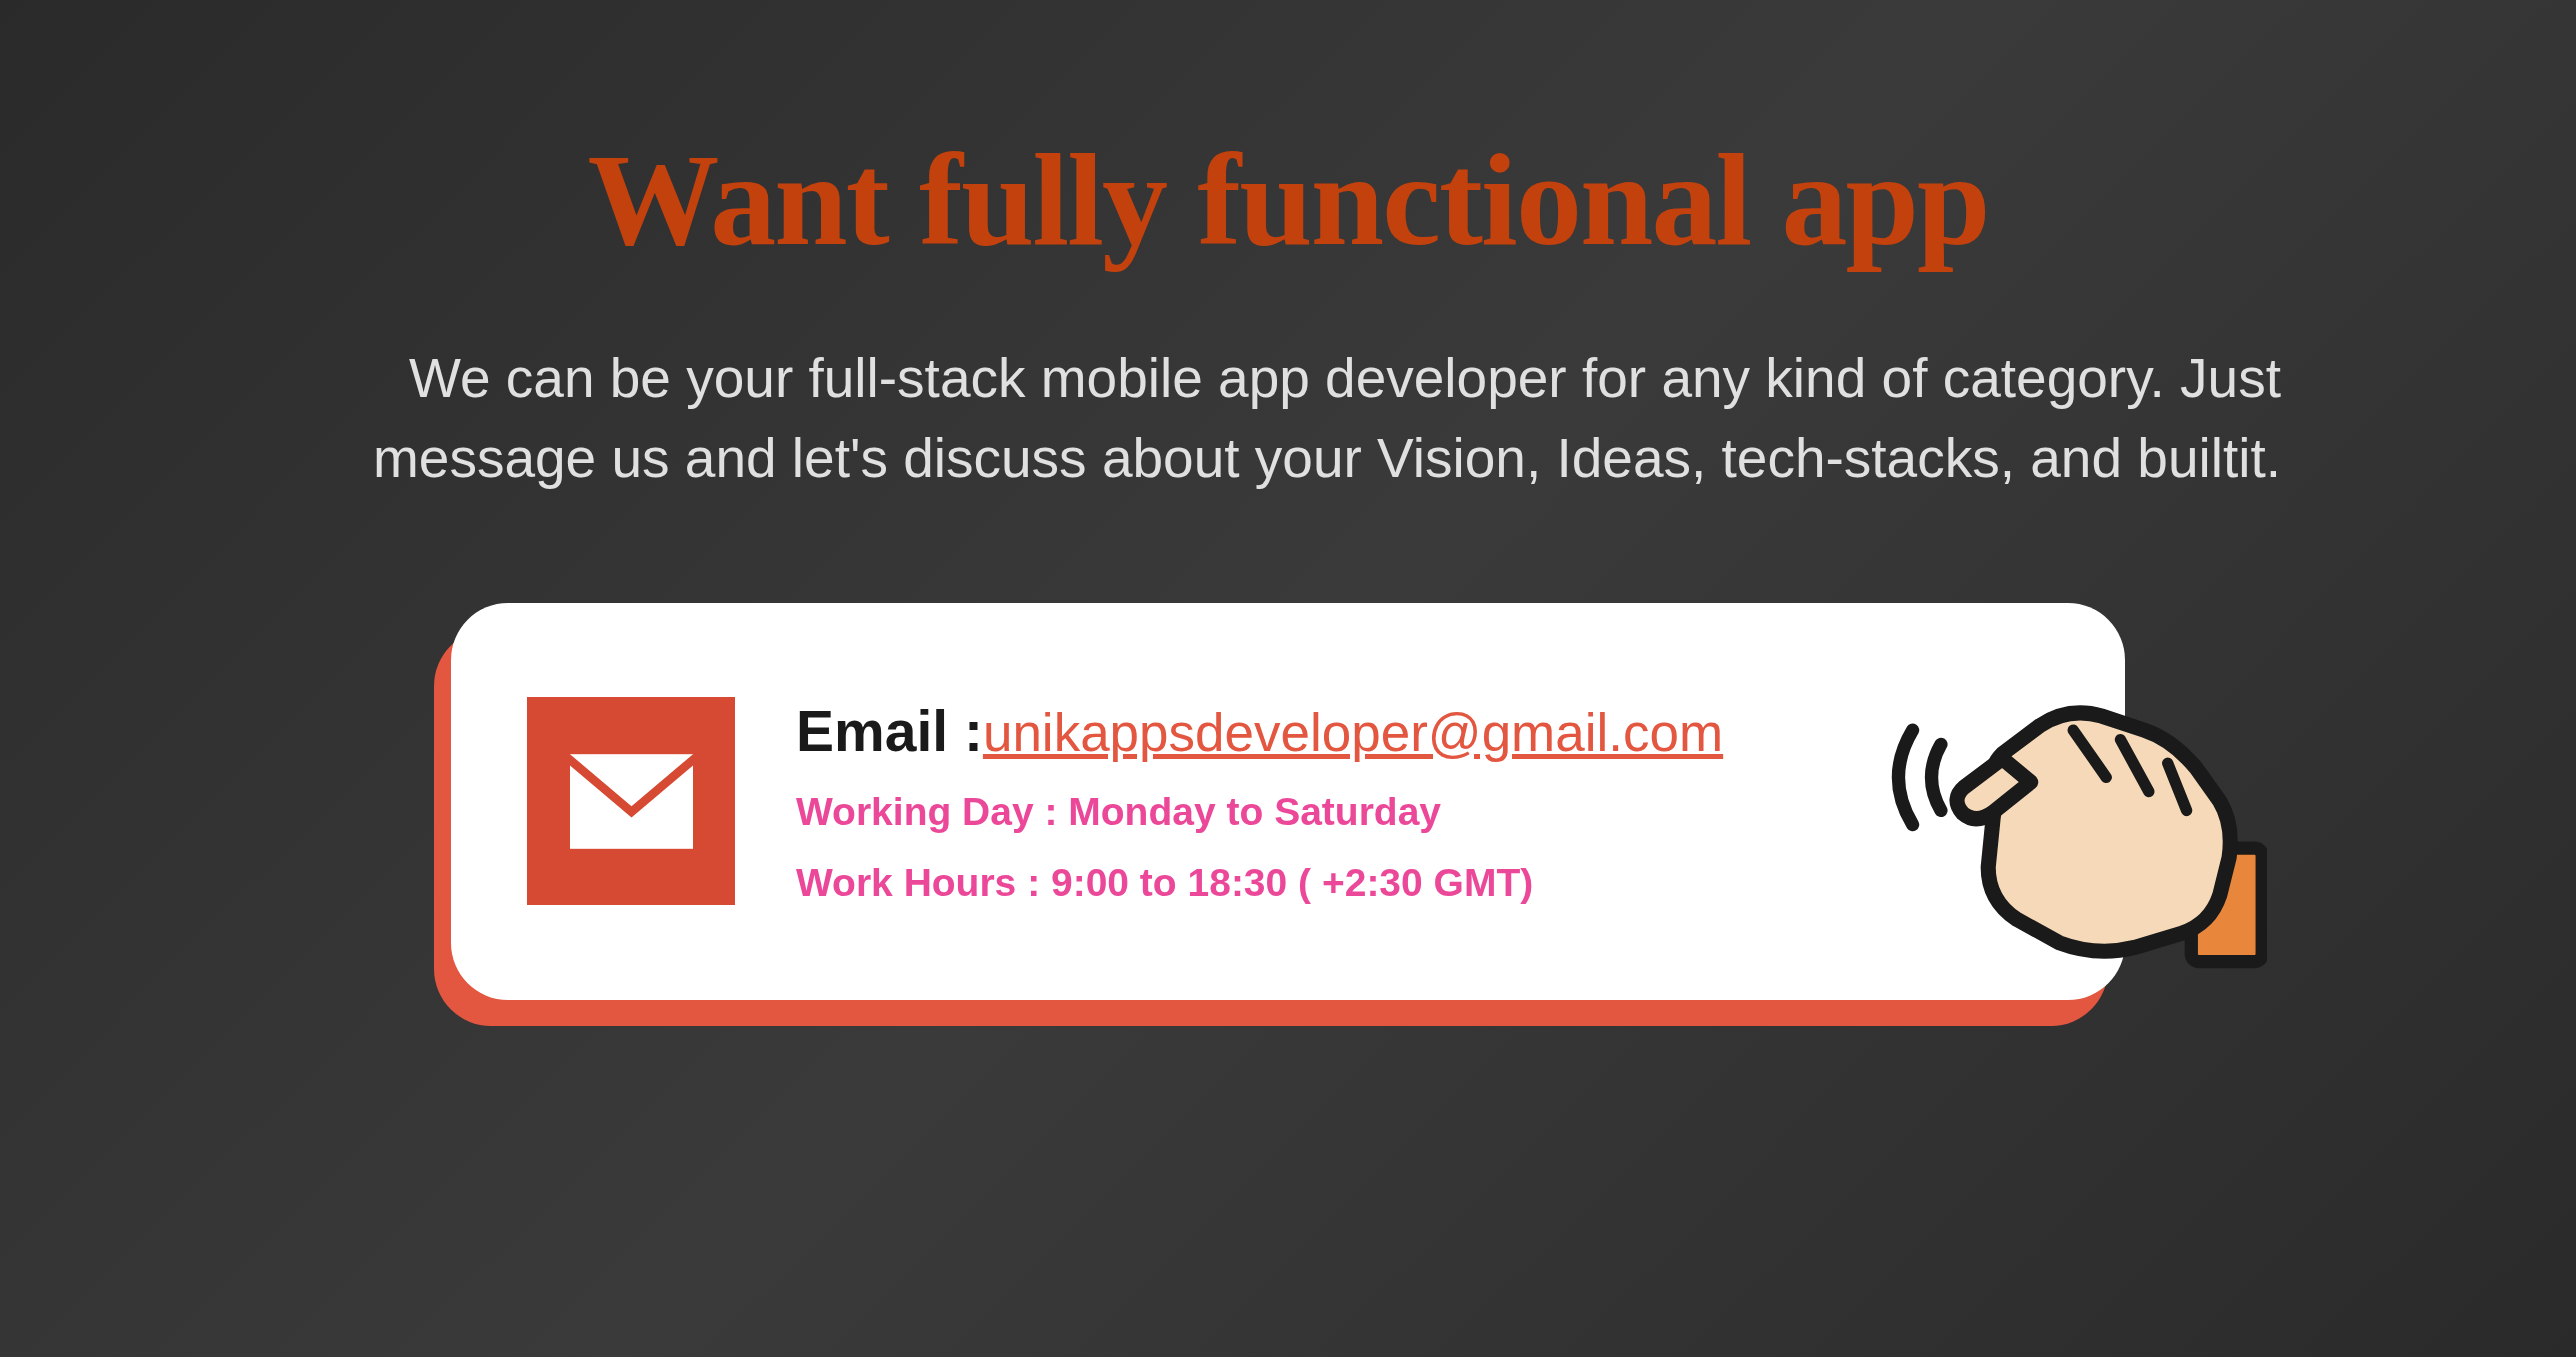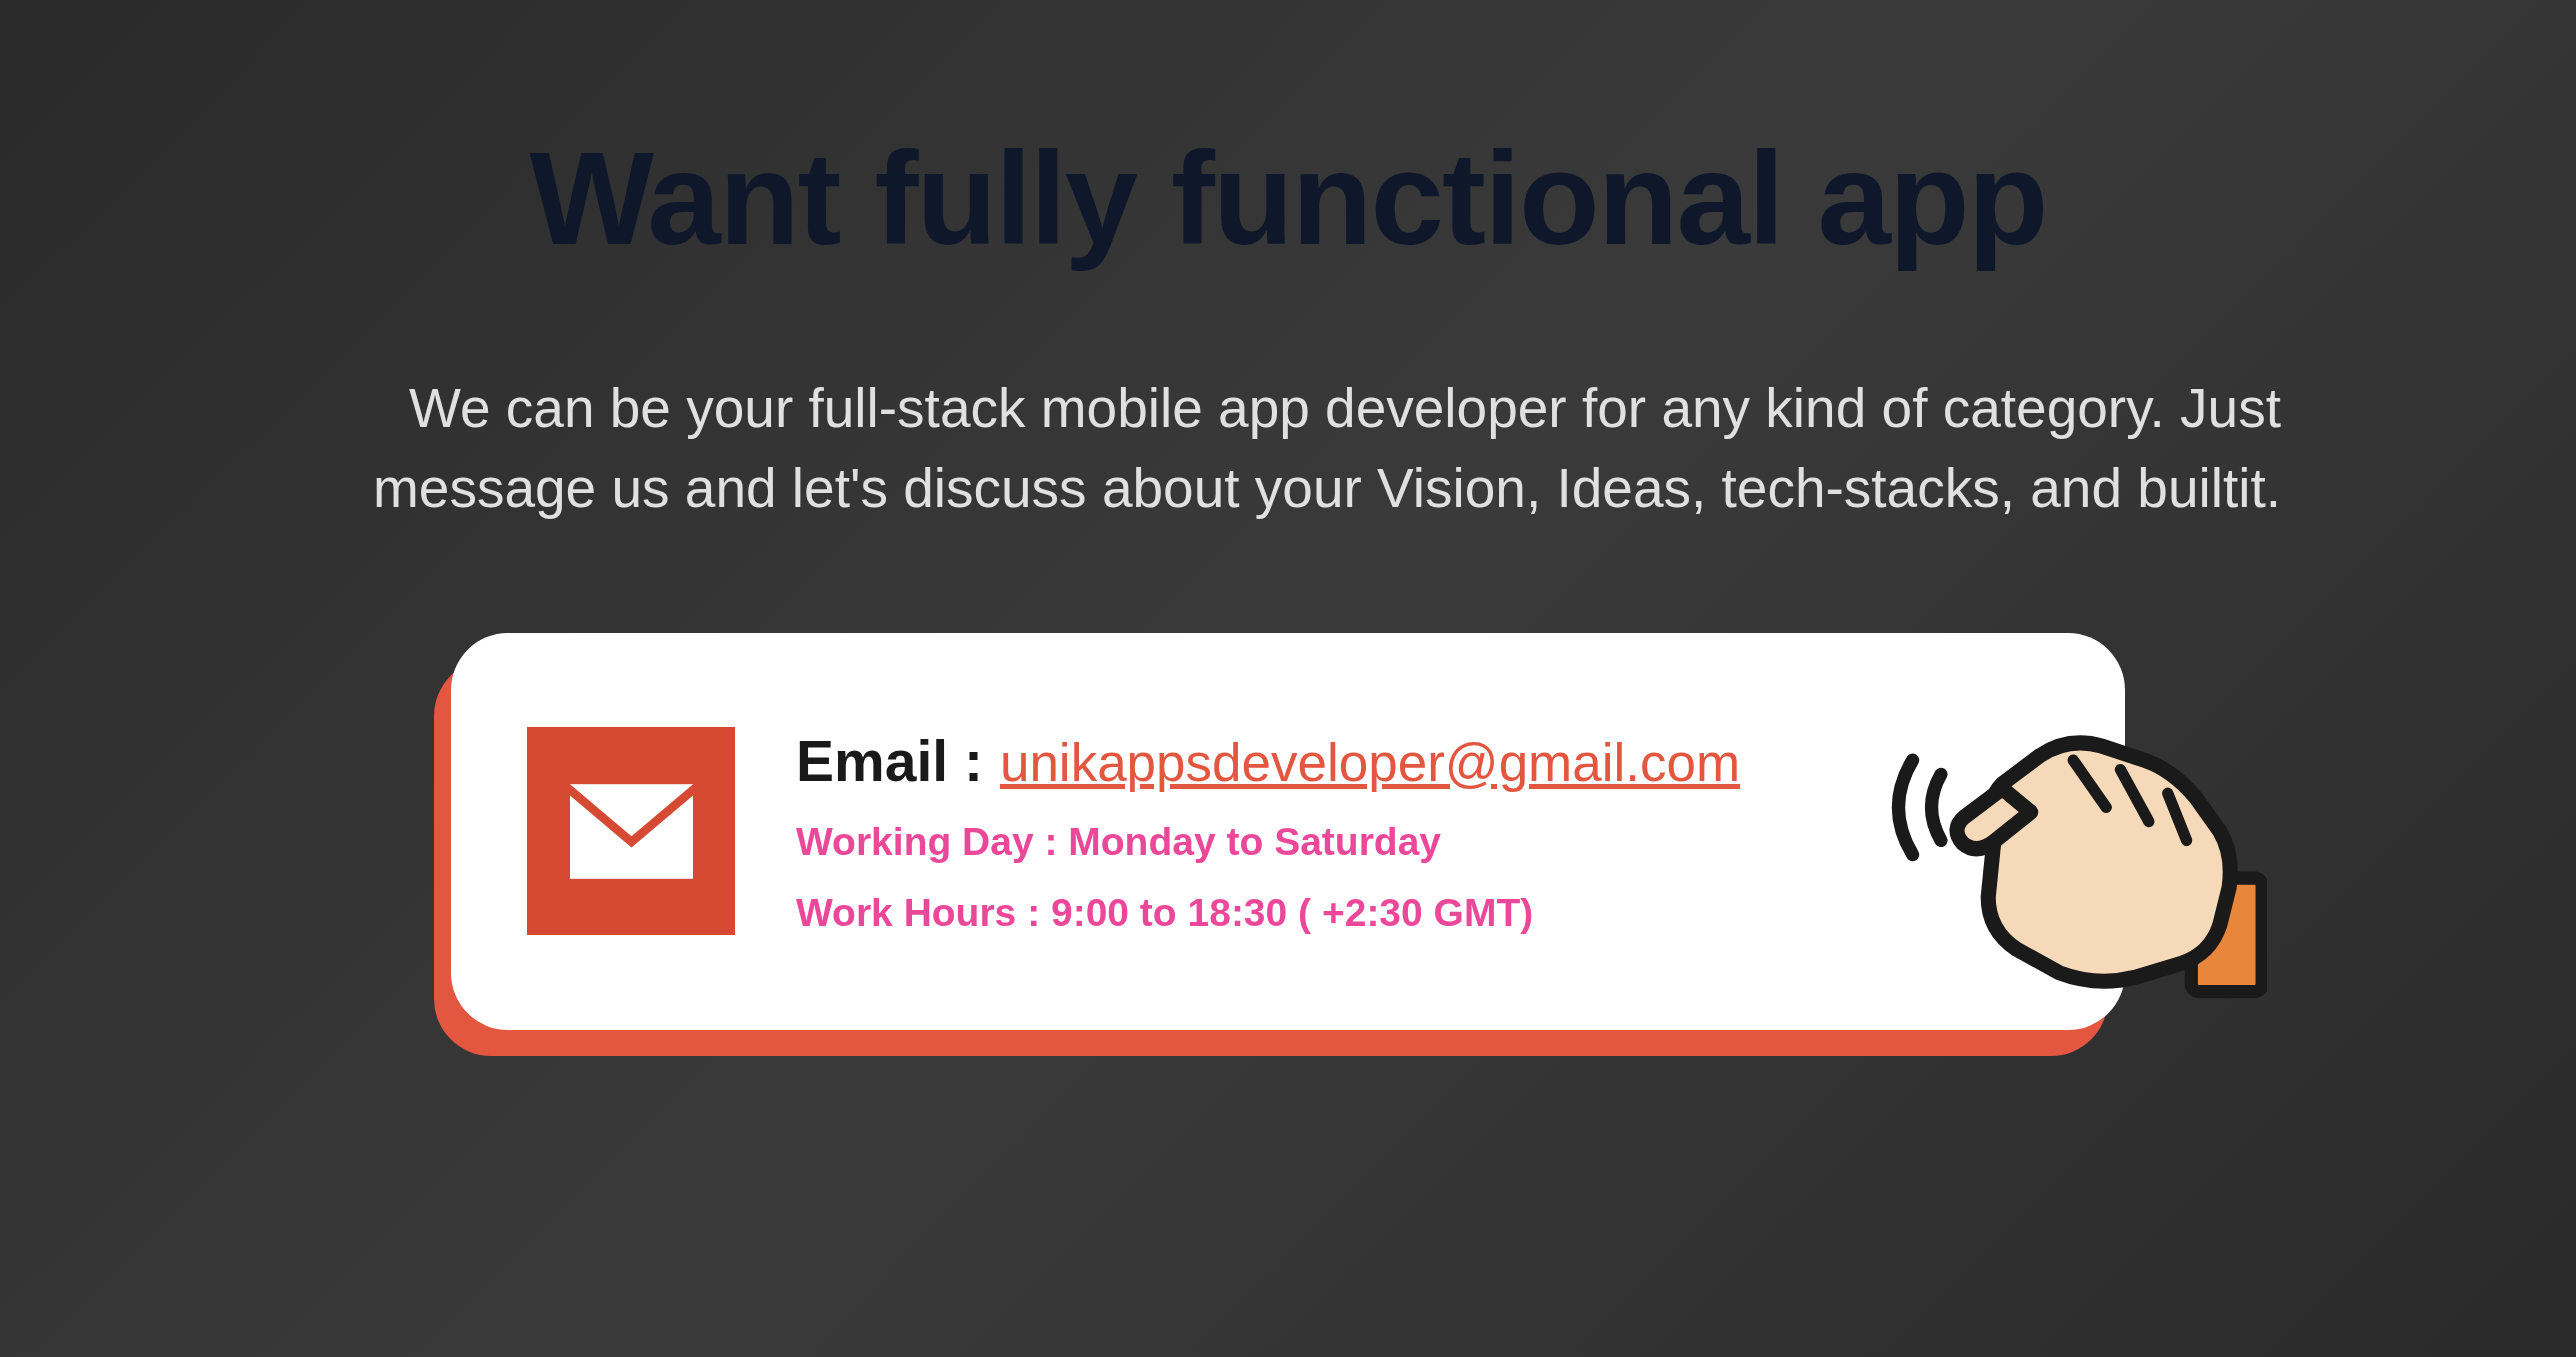--- a/index.html
+++ b/index.html
@@ -12,25 +12,26 @@
       height: 1357px;
       background: linear-gradient(135deg, #2a2a2a 0%, #3a3a3a 50%, #2a2a2a 100%);
       font-family: -apple-system, BlinkMacSystemFont, 'Segoe UI', Arial, sans-serif;
       display: flex;
       flex-direction: column;
       align-items: center;
       padding-top: 123px;
       overflow: hidden;
     }
     .heading {
-      color: #0f172a;
+      color: #c2410c;
       font-size: 132px;
       font-weight: 700;
       letter-spacing: -1.9px;
-      margin-bottom: 95px;
+      margin-bottom: 63px;
+      font-family: Liberation Serif, serif;
     }
     .description {
       color: #e0e0e0;
       font-size: 55px;
       font-weight: 400;
       text-align: right;
       line-height: 1.45;
       max-width: 1986px;
       margin-bottom: 104px;
     }
@@ -74,21 +75,20 @@
     }
     .contact-info {
       display: flex;
       flex-direction: column;
       gap: 26.5px;
       flex: 1;
     }
     .email-row {
       display: flex;
       align-items: baseline;
-      gap: 17px;
     }
     .email-label {
       color: #1a1a1a;
       font-size: 57px;
       font-weight: 700;
     }
     .email-value {
       color: #e35640;
       font-size: 53px;
       font-weight: 500;

